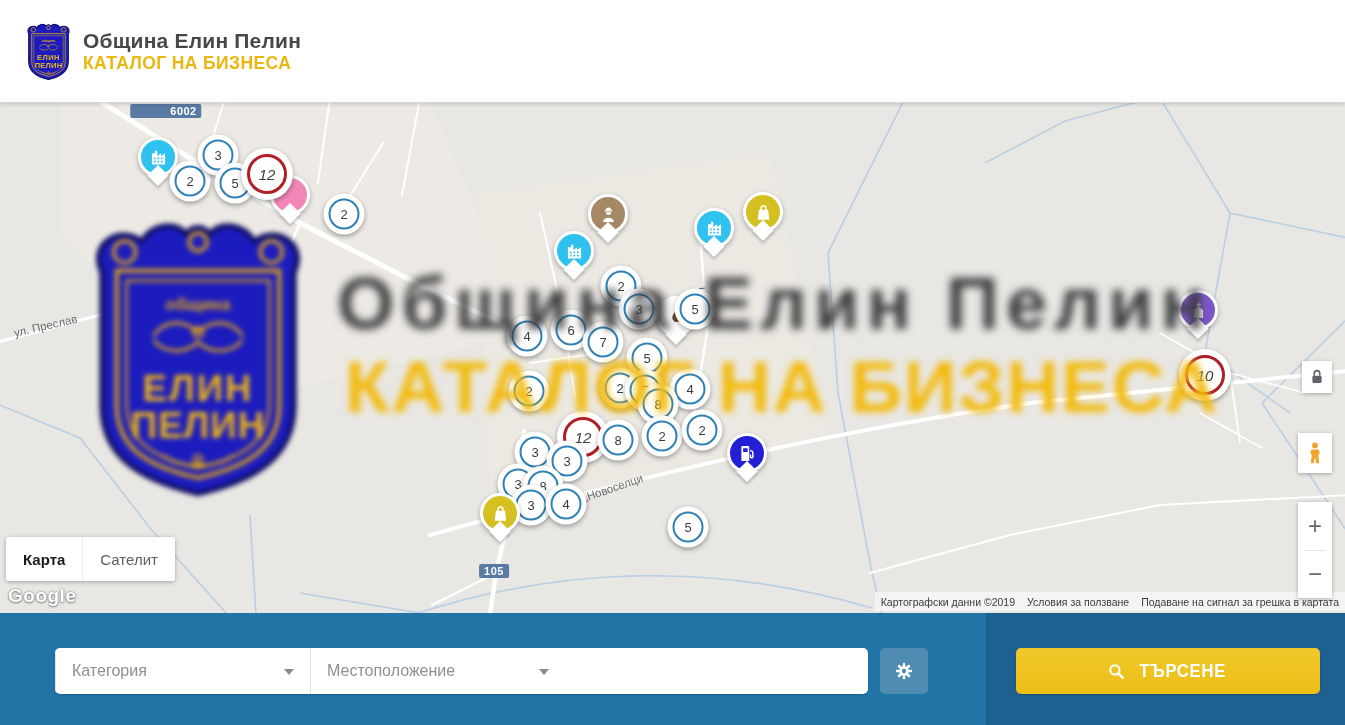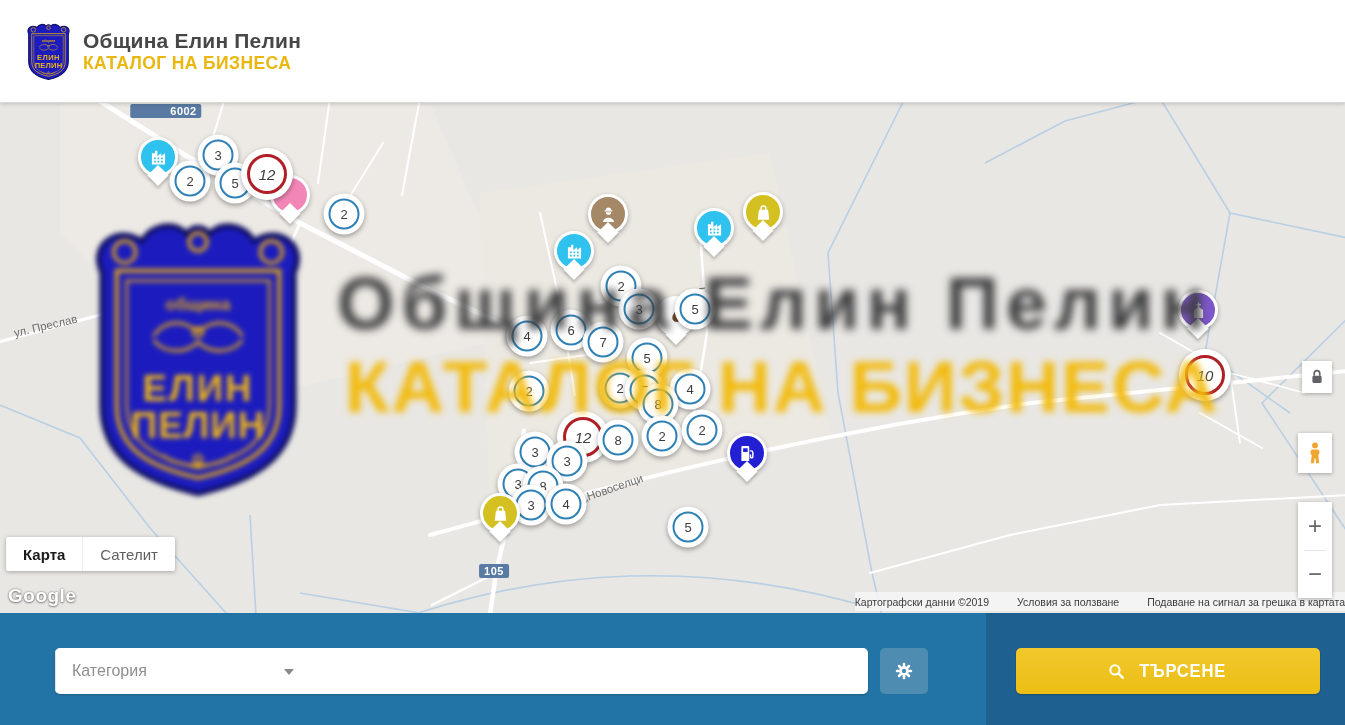--- a/index.html
+++ b/index.html
@@ -63,34 +63,34 @@
     position:absolute;color:#6e6e6e;font-size:11.5px;white-space:nowrap;z-index:1;
     transform-origin:left center;
   }
   
   .wm-crest{position:absolute;left:84px;top:108px;width:228px;height:288px;filter:blur(2.6px);z-index:10;}
   .wm-line{position:absolute;white-space:nowrap;font-weight:700;line-height:1;z-index:10;}
   .wm-line1{left:337px;top:164px;font-size:74px;color:#3c3c3e;letter-spacing:7px;filter:blur(4.5px);}
   .wm-line2{left:345px;top:247px;font-size:73px;color:#f2ba0c;letter-spacing:2px;filter:blur(3.5px);}
   
   .maptype{
-    position:absolute;left:6px;top:434px;height:34px;display:flex;background:#fff;
+    position:absolute;left:6px;top:434px;height:44px;display:flex;background:#fff;
     box-shadow:0 1px 4px rgba(0,0,0,.3);border-radius:2px;z-index:20;overflow:hidden;
   }
   .maptype .mt{display:flex;align-items:center;padding:0 17px;font-size:15px;cursor:pointer;}
   .mt-map{font-weight:700;color:#1b1b1b;}
   .mt-sat{color:#5f5f5f;border-left:1px solid #ececec;}
   .glogo{
     position:absolute;left:8px;top:482px;z-index:20;font-size:19px;font-weight:700;color:#fff;
     letter-spacing:.5px;cursor:pointer;
     text-shadow:0 0 2px rgba(90,90,90,.9),0 1px 2px rgba(90,90,90,.6);
   }
   .attrib{
     position:absolute;right:0;top:489px;z-index:20;display:flex;align-items:center;
-    background:rgba(248,248,248,.8);padding:2px 0;gap:28px;height:15px;
+    background:rgba(248,248,248,.8);padding:2px 6px;gap:12px;height:15px;
   }
   .attrib span{font-size:10.5px;color:#3a3a3a;white-space:nowrap;}
   .attrib span.link{cursor:pointer;}
   .ctrl{
     position:absolute;background:#fff;box-shadow:0 1px 4px rgba(0,0,0,.3);z-index:20;
     display:flex;align-items:center;justify-content:center;cursor:pointer;
   }
   .ctrl-lock{right:13px;top:258px;width:30px;height:32px;}
   .ctrl-peg{right:13px;top:330px;width:34px;height:40px;}
   .zoomctl{
@@ -430,20 +430,24 @@
 </div>
 
 <div class="searchbar">
   <div class="right-panel"></div>
 
   <div class="inputgroup">
     <div class="ig-sec ig-dd">
       <span>Категория</span>
       <span class="caret"></span>
     </div>
+    <div class="ig-sec ig-dd">
+      <span>Местоположение</span>
+      <span class="caret"></span>
+    </div>
   </div>
 
   <button class="gearbtn">
     <svg width="22" height="22" viewBox="0 0 24 24" fill="#fff">
         <use href="#i-gear"></use>
       </svg>
   </button>
 
   <button class="searchbtn">
     <svg width="19" height="19" viewBox="0 0 24 24" style="color:#fff">

